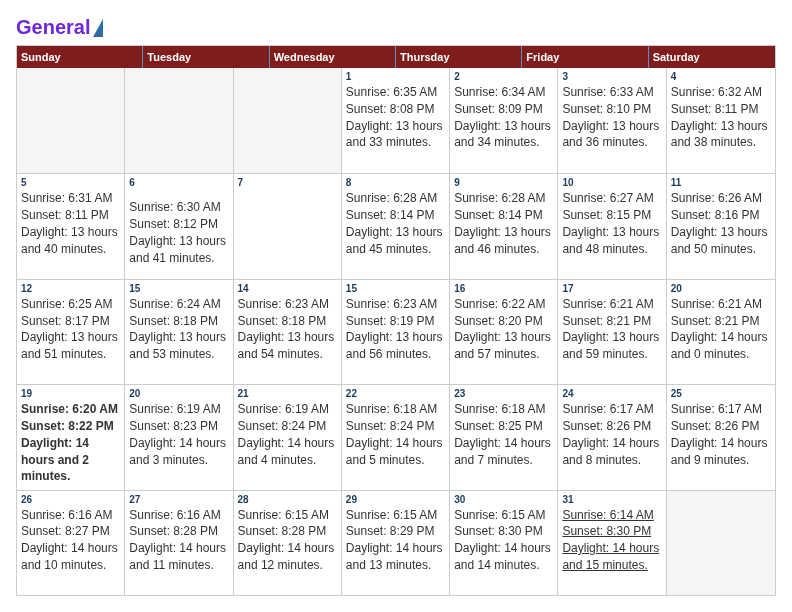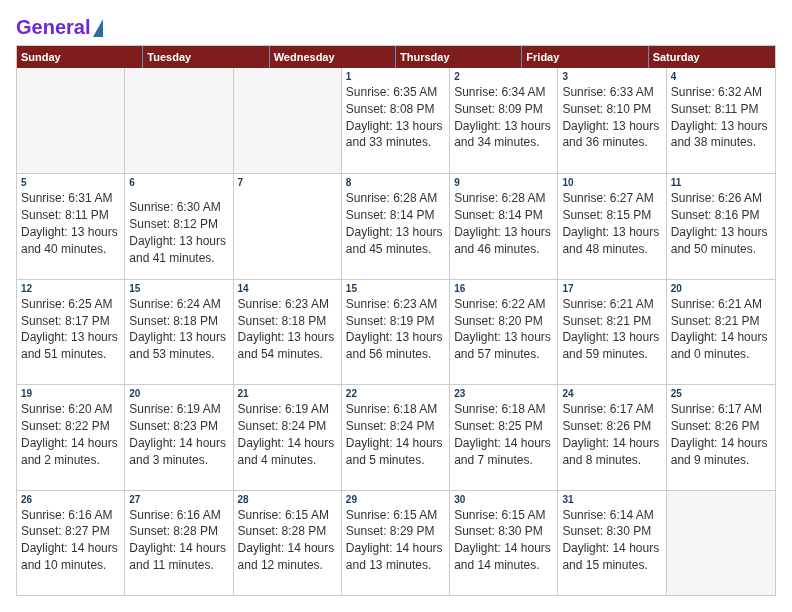--- a/index.html
+++ b/index.html
@@ -236,21 +236,21 @@
           <div class="cal-cell">
             <span class="day-num">20</span>
             <p style="white-space: pre-line;">Sunrise: 6:21 AM
 Sunset: 8:21 PM
 Daylight: 14 hours and 0 minutes.</p>
           </div>
         </div>
         <div class="cal-row">
           <div class="cal-cell">
             <span class="day-num">19</span>
-            <p style="white-space: pre-line;">Sunrise: 6:20 AM
+            <p style="white-space: pre-line; font-weight: bold;">Sunrise: 6:20 AM
 Sunset: 8:22 PM
 Daylight: 14 hours and 2 minutes.</p>
           </div>
           <div class="cal-cell">
             <span class="day-num">20</span>
             <p style="white-space: pre-line;">Sunrise: 6:19 AM
 Sunset: 8:23 PM
 Daylight: 14 hours and 3 minutes.</p>
           </div>
           <div class="cal-cell">
@@ -310,21 +310,21 @@
 Daylight: 14 hours and 13 minutes.</p>
           </div>
           <div class="cal-cell">
             <span class="day-num">30</span>
             <p style="white-space: pre-line;">Sunrise: 6:15 AM
 Sunset: 8:30 PM
 Daylight: 14 hours and 14 minutes.</p>
           </div>
           <div class="cal-cell">
             <span class="day-num">31</span>
-            <p style="white-space: pre-line;">Sunrise: 6:14 AM
+            <p style="white-space: pre-line; text-decoration: underline;">Sunrise: 6:14 AM
 Sunset: 8:30 PM
 Daylight: 14 hours and 15 minutes.</p>
           </div>
           <div class="cal-cell empty"></div>
         </div>
       </div>
   </div>
 </div>
 
 </body></html>

